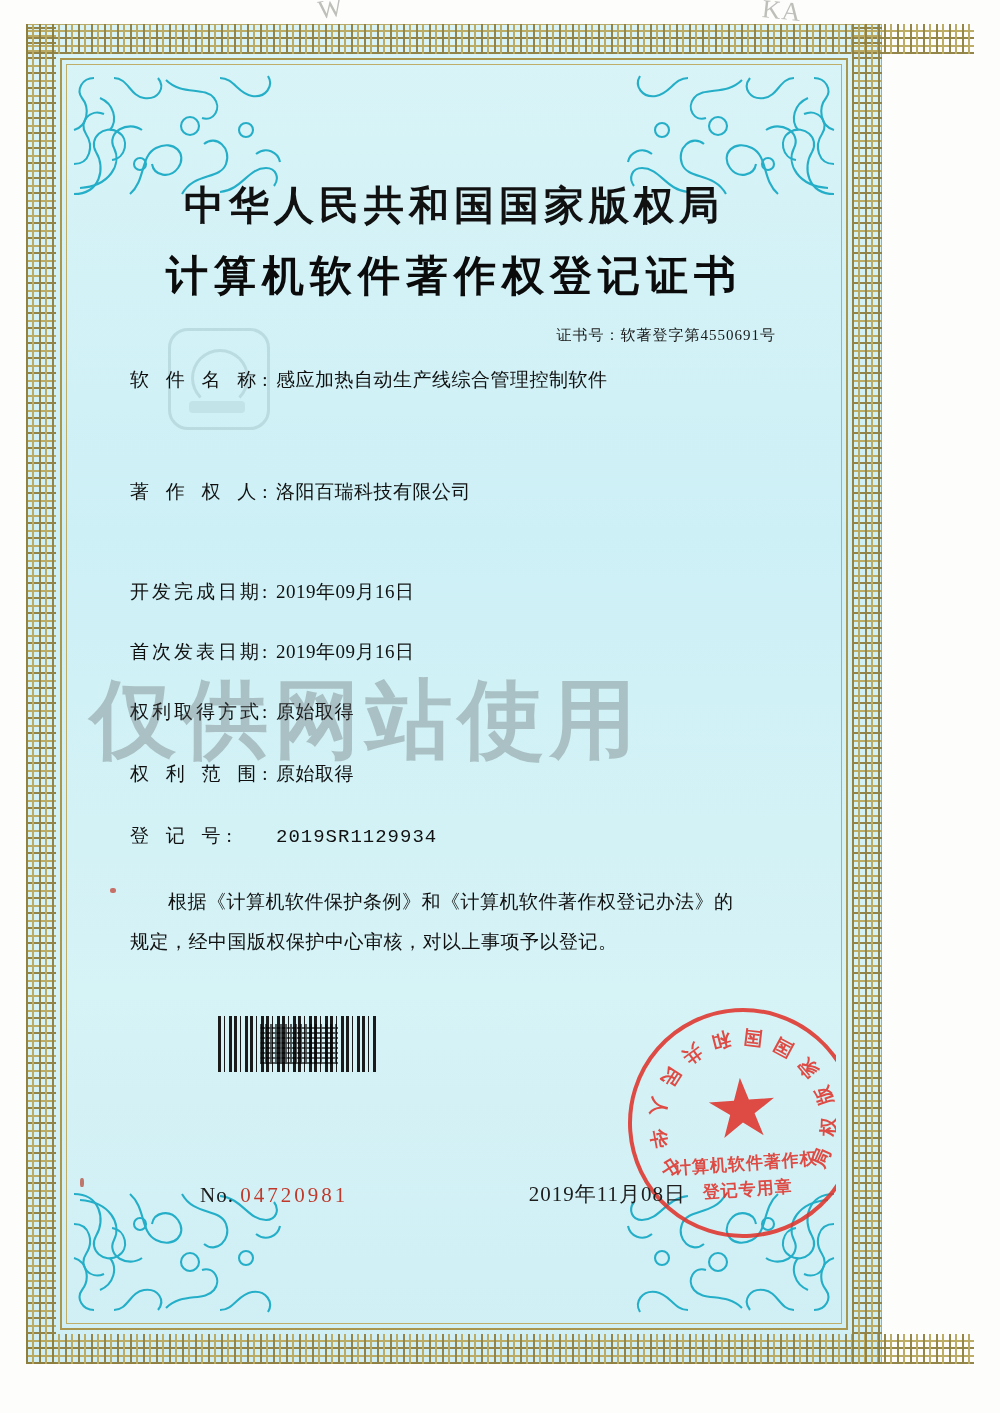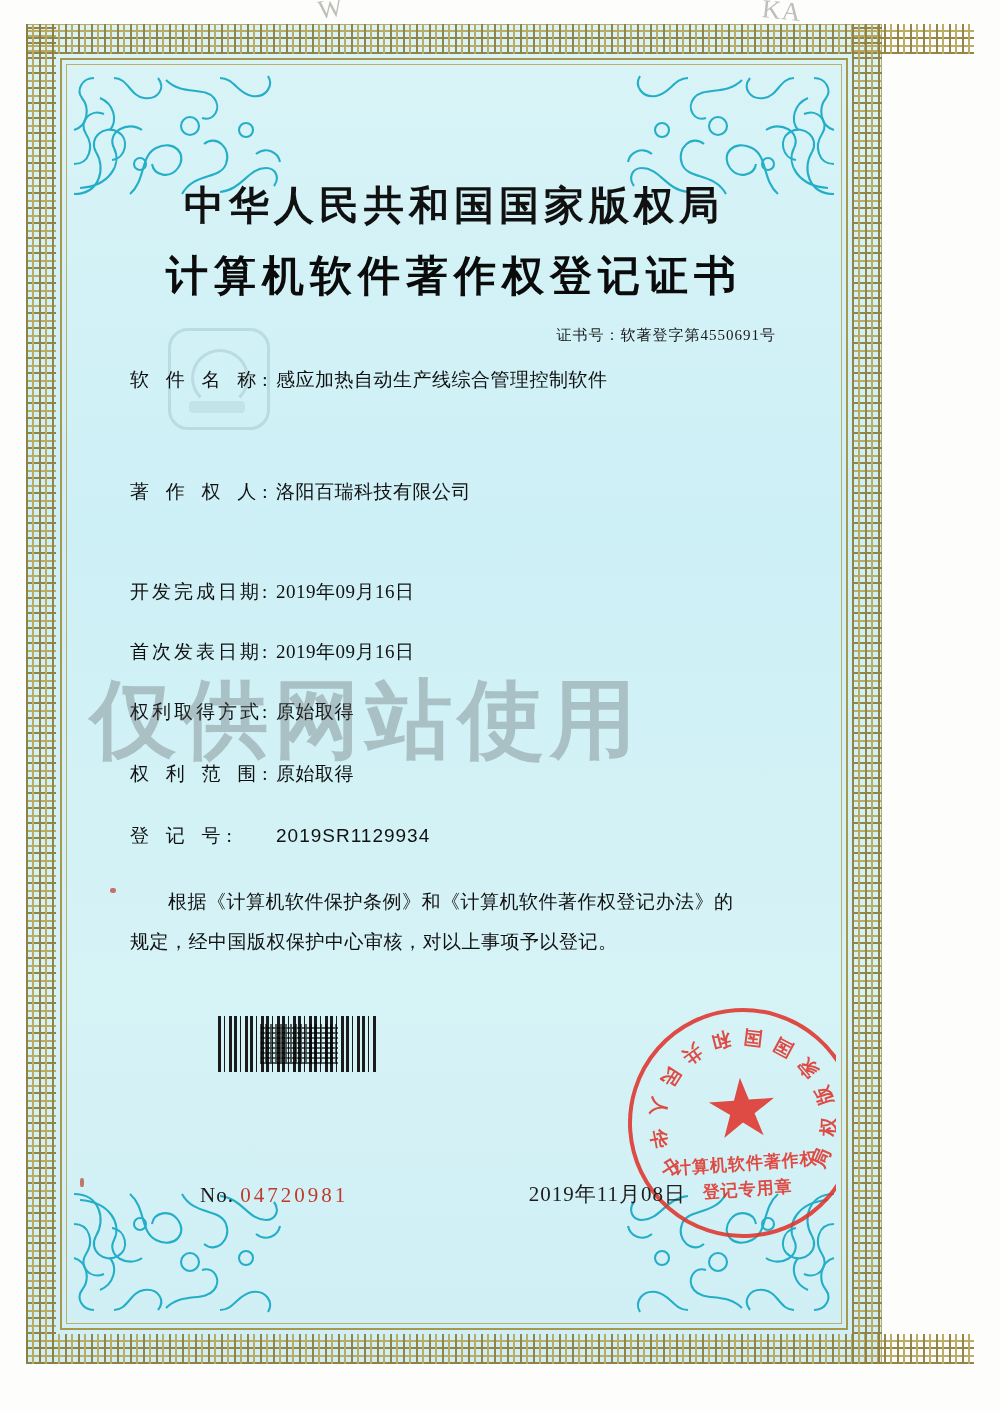--- a/index.html
+++ b/index.html
@@ -137,21 +137,21 @@
   .row .lbl {
     display: inline-block;
     width: 146px;
     letter-spacing: 6px;
   }
   .row .lbl.narrow { letter-spacing: 3px; }
   .row .val {
     letter-spacing: .5px;
   }
   .row .val.mono {
-    font-family: Liberation Sans, sans-serif;
+    font-family: Liberation Mono, monospace;
     letter-spacing: 1px;
   }
   .val-second {
     display: block;
     margin-left: 146px;
     letter-spacing: 1px;
   }
 
   .r-name  { top: 296px; }
   .r-owner { top: 408px; }

